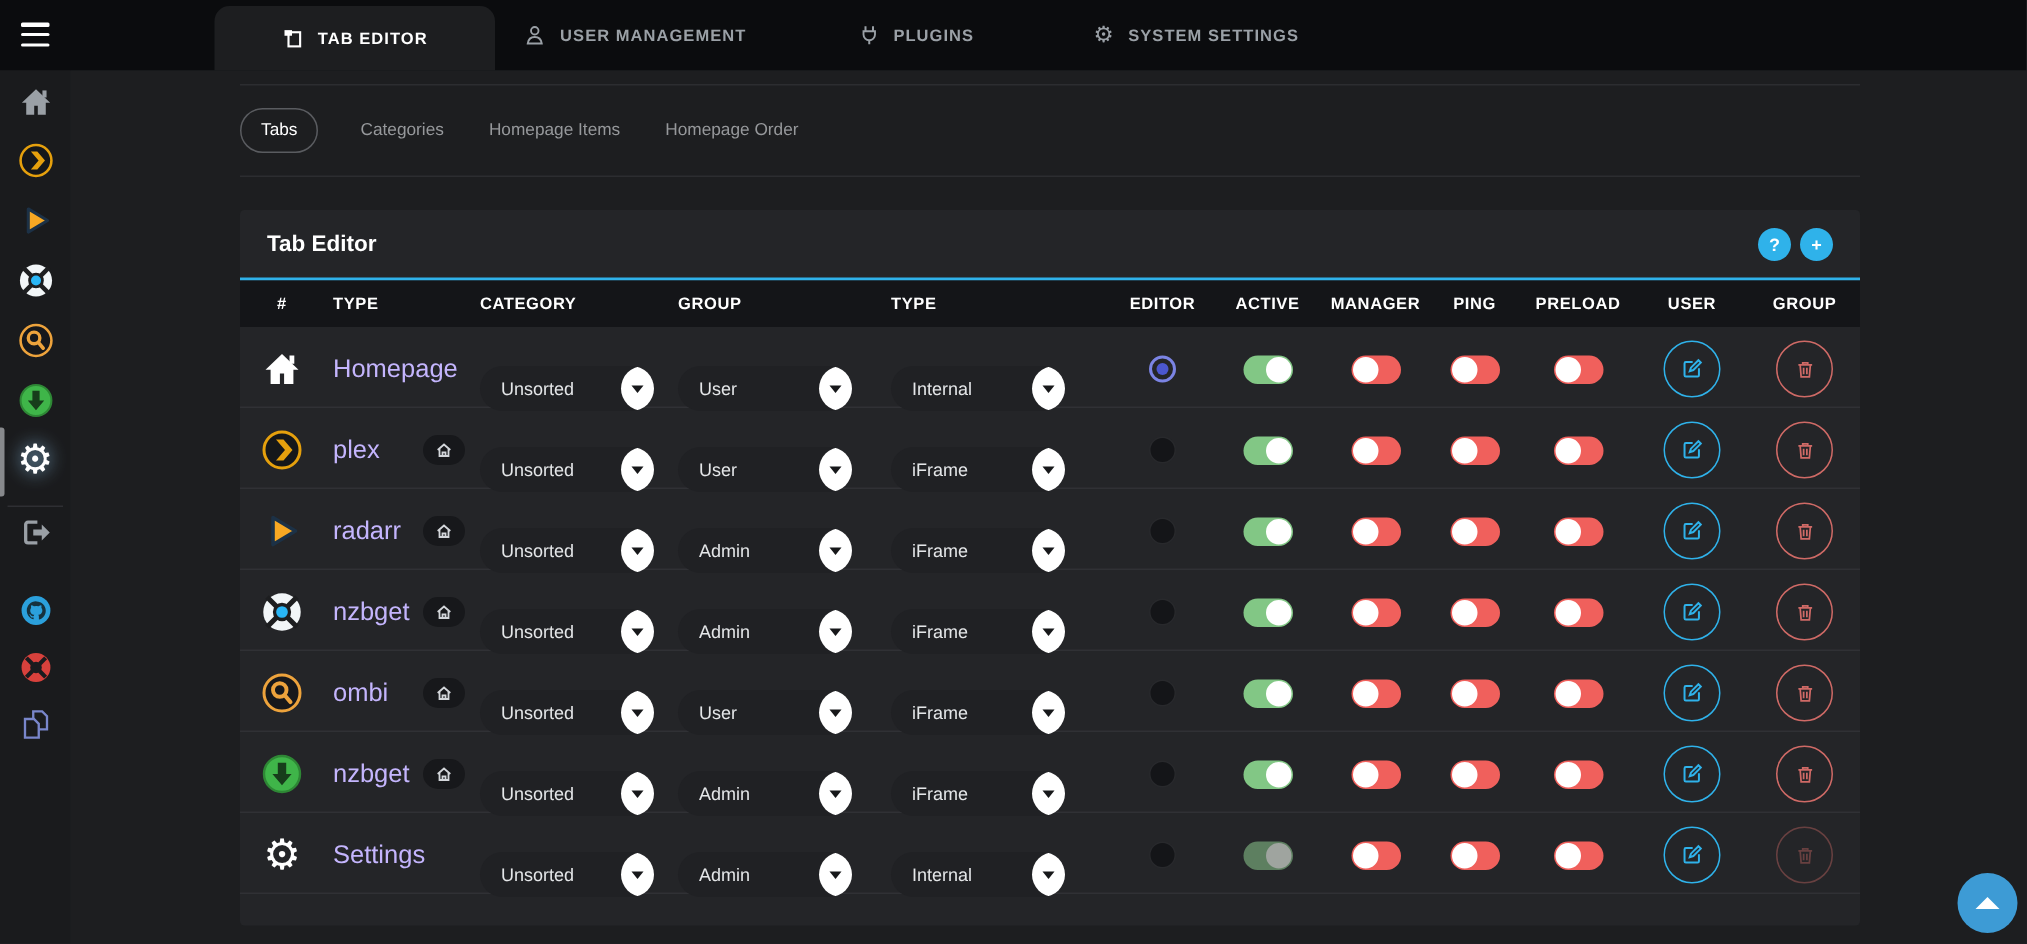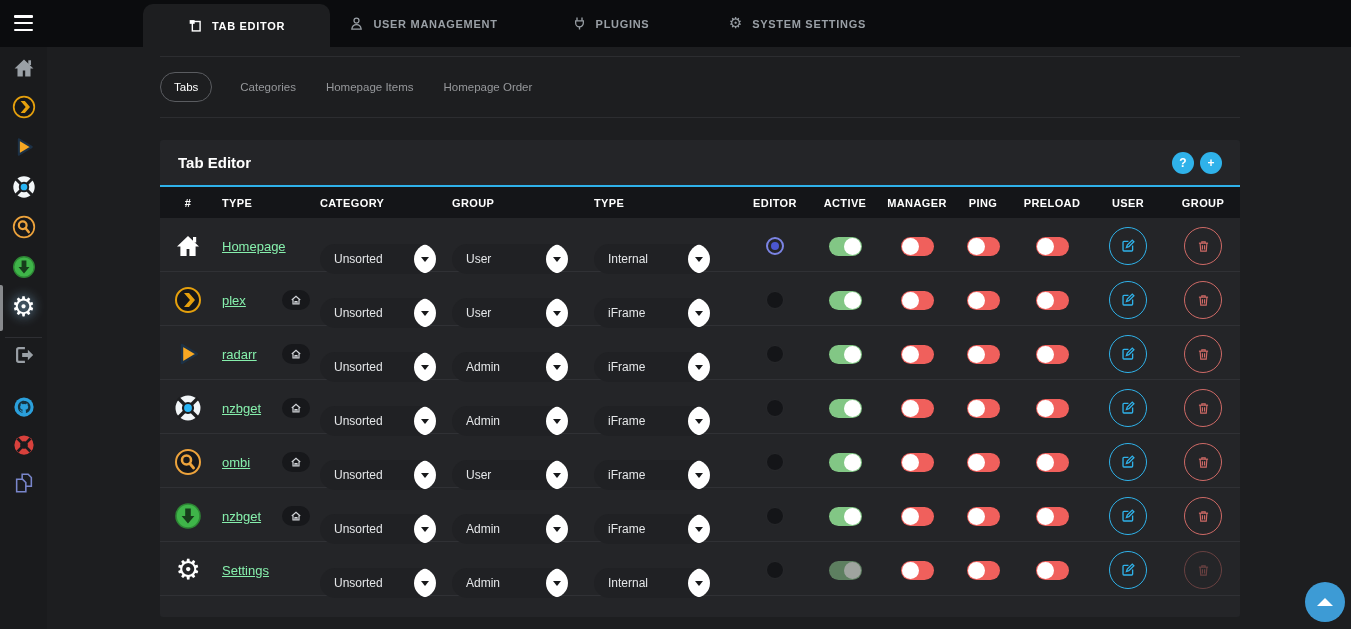--- a/index.html
+++ b/index.html
@@ -40,21 +40,21 @@
               font-size:12px;font-weight:700;font-family:"Liberation Sans",sans-serif;display:flex;align-items:center;justify-content:center;cursor:pointer;padding:0;}
   .grid{display:grid;grid-template-columns:56px 104px 132px 142px 148px 66px 74px 70px 62px 76px 76px 74px;align-items:center;}
   .thead{height:31px;background:#141518;color:#fff;font-size:11px;font-weight:700;letter-spacing:.4px;}
   .th{text-align:left;}
   .th.c-c,.td.c-c{text-align:center;display:flex;justify-content:center;align-items:center;}
   .th.c-icon{text-align:center;}
   .th.c-name{padding-left:6px;}
   .row{height:54px;border-bottom:1px solid #303135;box-sizing:border-box;}
   .c-icon{display:flex;justify-content:center;align-items:center;}
   .c-name{display:flex;align-items:center;}
-  .name{font-size:13px;color:#86efac;padding-left:6px;text-decoration:underline;}
+  .name{font-size:17px;color:#c4b5fd;padding-left:6px;}
   .home-badge{margin-left:auto;margin-right:10px;width:28px;height:20px;border-radius:10px;background:#17181b;display:flex;align-items:center;justify-content:center;}
   
   .select{position:relative;width:116px;height:30px;background:#202124;border-radius:15px;overflow:hidden;cursor:pointer;margin-top:26px;}
   .sel-val{position:absolute;left:14px;top:0;line-height:30px;font-size:12px;color:#e4e6e8;}
   .cap{position:absolute;right:-8px;top:0;width:30px;height:30px;background:#fff;border-radius:50%;}
   .caret{position:absolute;left:7px;top:13px;width:0;height:0;border-left:4px solid transparent;border-right:4px solid transparent;border-top:5px solid #17181a;}
   
   .radio{width:18px;height:18px;border-radius:50%;background:#141518;border:1px solid #28292c;box-sizing:border-box;display:inline-block;cursor:pointer;position:relative;}
   .radio.sel{background:transparent;border:2px solid #7b84e4;}
   .radio.sel::after{content:"";position:absolute;left:3px;top:3px;right:3px;bottom:3px;border-radius:50%;background:#4b57cf;}

